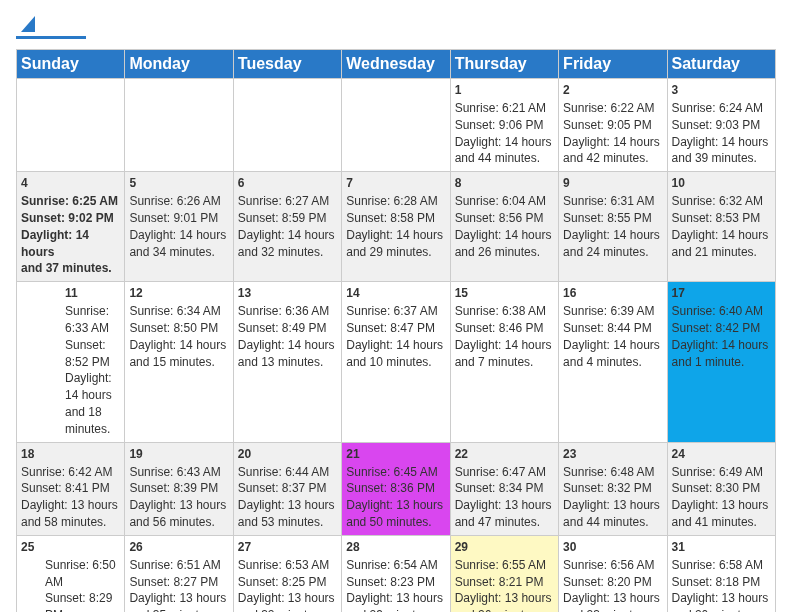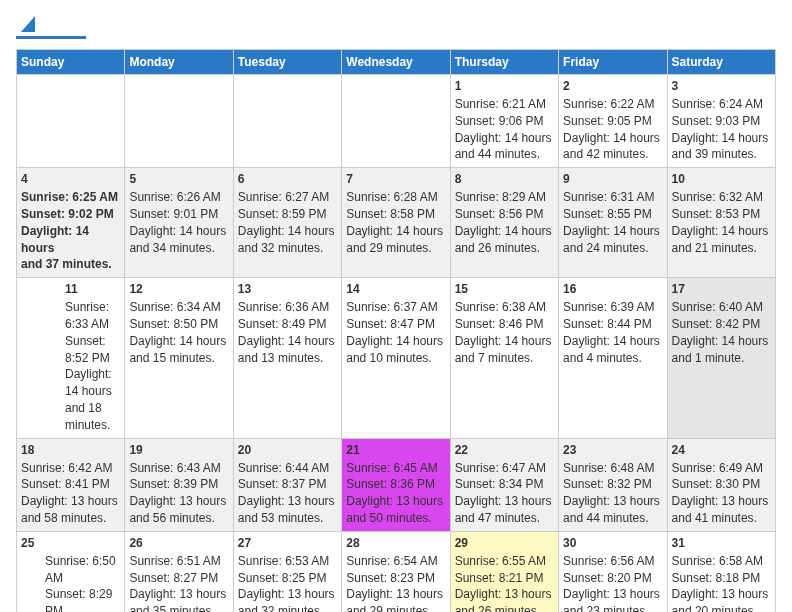--- a/index.html
+++ b/index.html
@@ -29,21 +29,21 @@
       font-weight: normal;
       color: #555;
     }
     .calendar {
       width: 100%;
       border-collapse: collapse;
     }
     .calendar th {
       background: #2979c7;
       color: #fff;
-      font-size: 12px;
+      font-size: 16px;
       font-weight: bold;
       padding: 5px 4px;
       text-align: left;
       border: 1px solid #ccc;
     }
     .calendar td {
       border: 1px solid #ccc;
       vertical-align: top;
       padding: 4px;
       width: calc(100% / 7);
@@ -165,21 +165,21 @@
         </td>
         <td style="background: rgb(240, 240, 240);">
           <div class="day-number">7</div>
           <div class="day-info" style="white-space: pre-line;">Sunrise: 6:28 AM
 Sunset: 8:58 PM
 Daylight: 14 hours
 and 29 minutes.</div>
         </td>
         <td style="background: rgb(240, 240, 240);">
           <div class="day-number">8</div>
-          <div class="day-info" style="white-space: pre-line;">Sunrise: 8:29 AM
+          <div class="day-info" style="white-space: pre-line;">Sunrise: 6:04 AM
 Sunset: 8:56 PM
 Daylight: 14 hours
 and 26 minutes.</div>
         </td>
         <td style="background: rgb(240, 240, 240);">
           <div class="day-number">9</div>
           <div class="day-info" style="white-space: pre-line;">Sunrise: 6:31 AM
 Sunset: 8:55 PM
 Daylight: 14 hours
 and 24 minutes.</div>
@@ -228,21 +228,21 @@
 Daylight: 14 hours
 and 7 minutes.</div>
         </td>
         <td style="background: rgb(255, 255, 255);">
           <div class="day-number">16</div>
           <div class="day-info" style="white-space: pre-line;">Sunrise: 6:39 AM
 Sunset: 8:44 PM
 Daylight: 14 hours
 and 4 minutes.</div>
         </td>
-        <td style="background: #e5e5e5;">
+        <td style="background: #0ea5e9;">
           <div class="day-number">17</div>
           <div class="day-info" style="white-space: pre-line;">Sunrise: 6:40 AM
 Sunset: 8:42 PM
 Daylight: 14 hours
 and 1 minute.</div>
         </td>
       </tr>
       <tr>
         <td style="background: rgb(240, 240, 240);">
           <div class="day-number">18</div>

